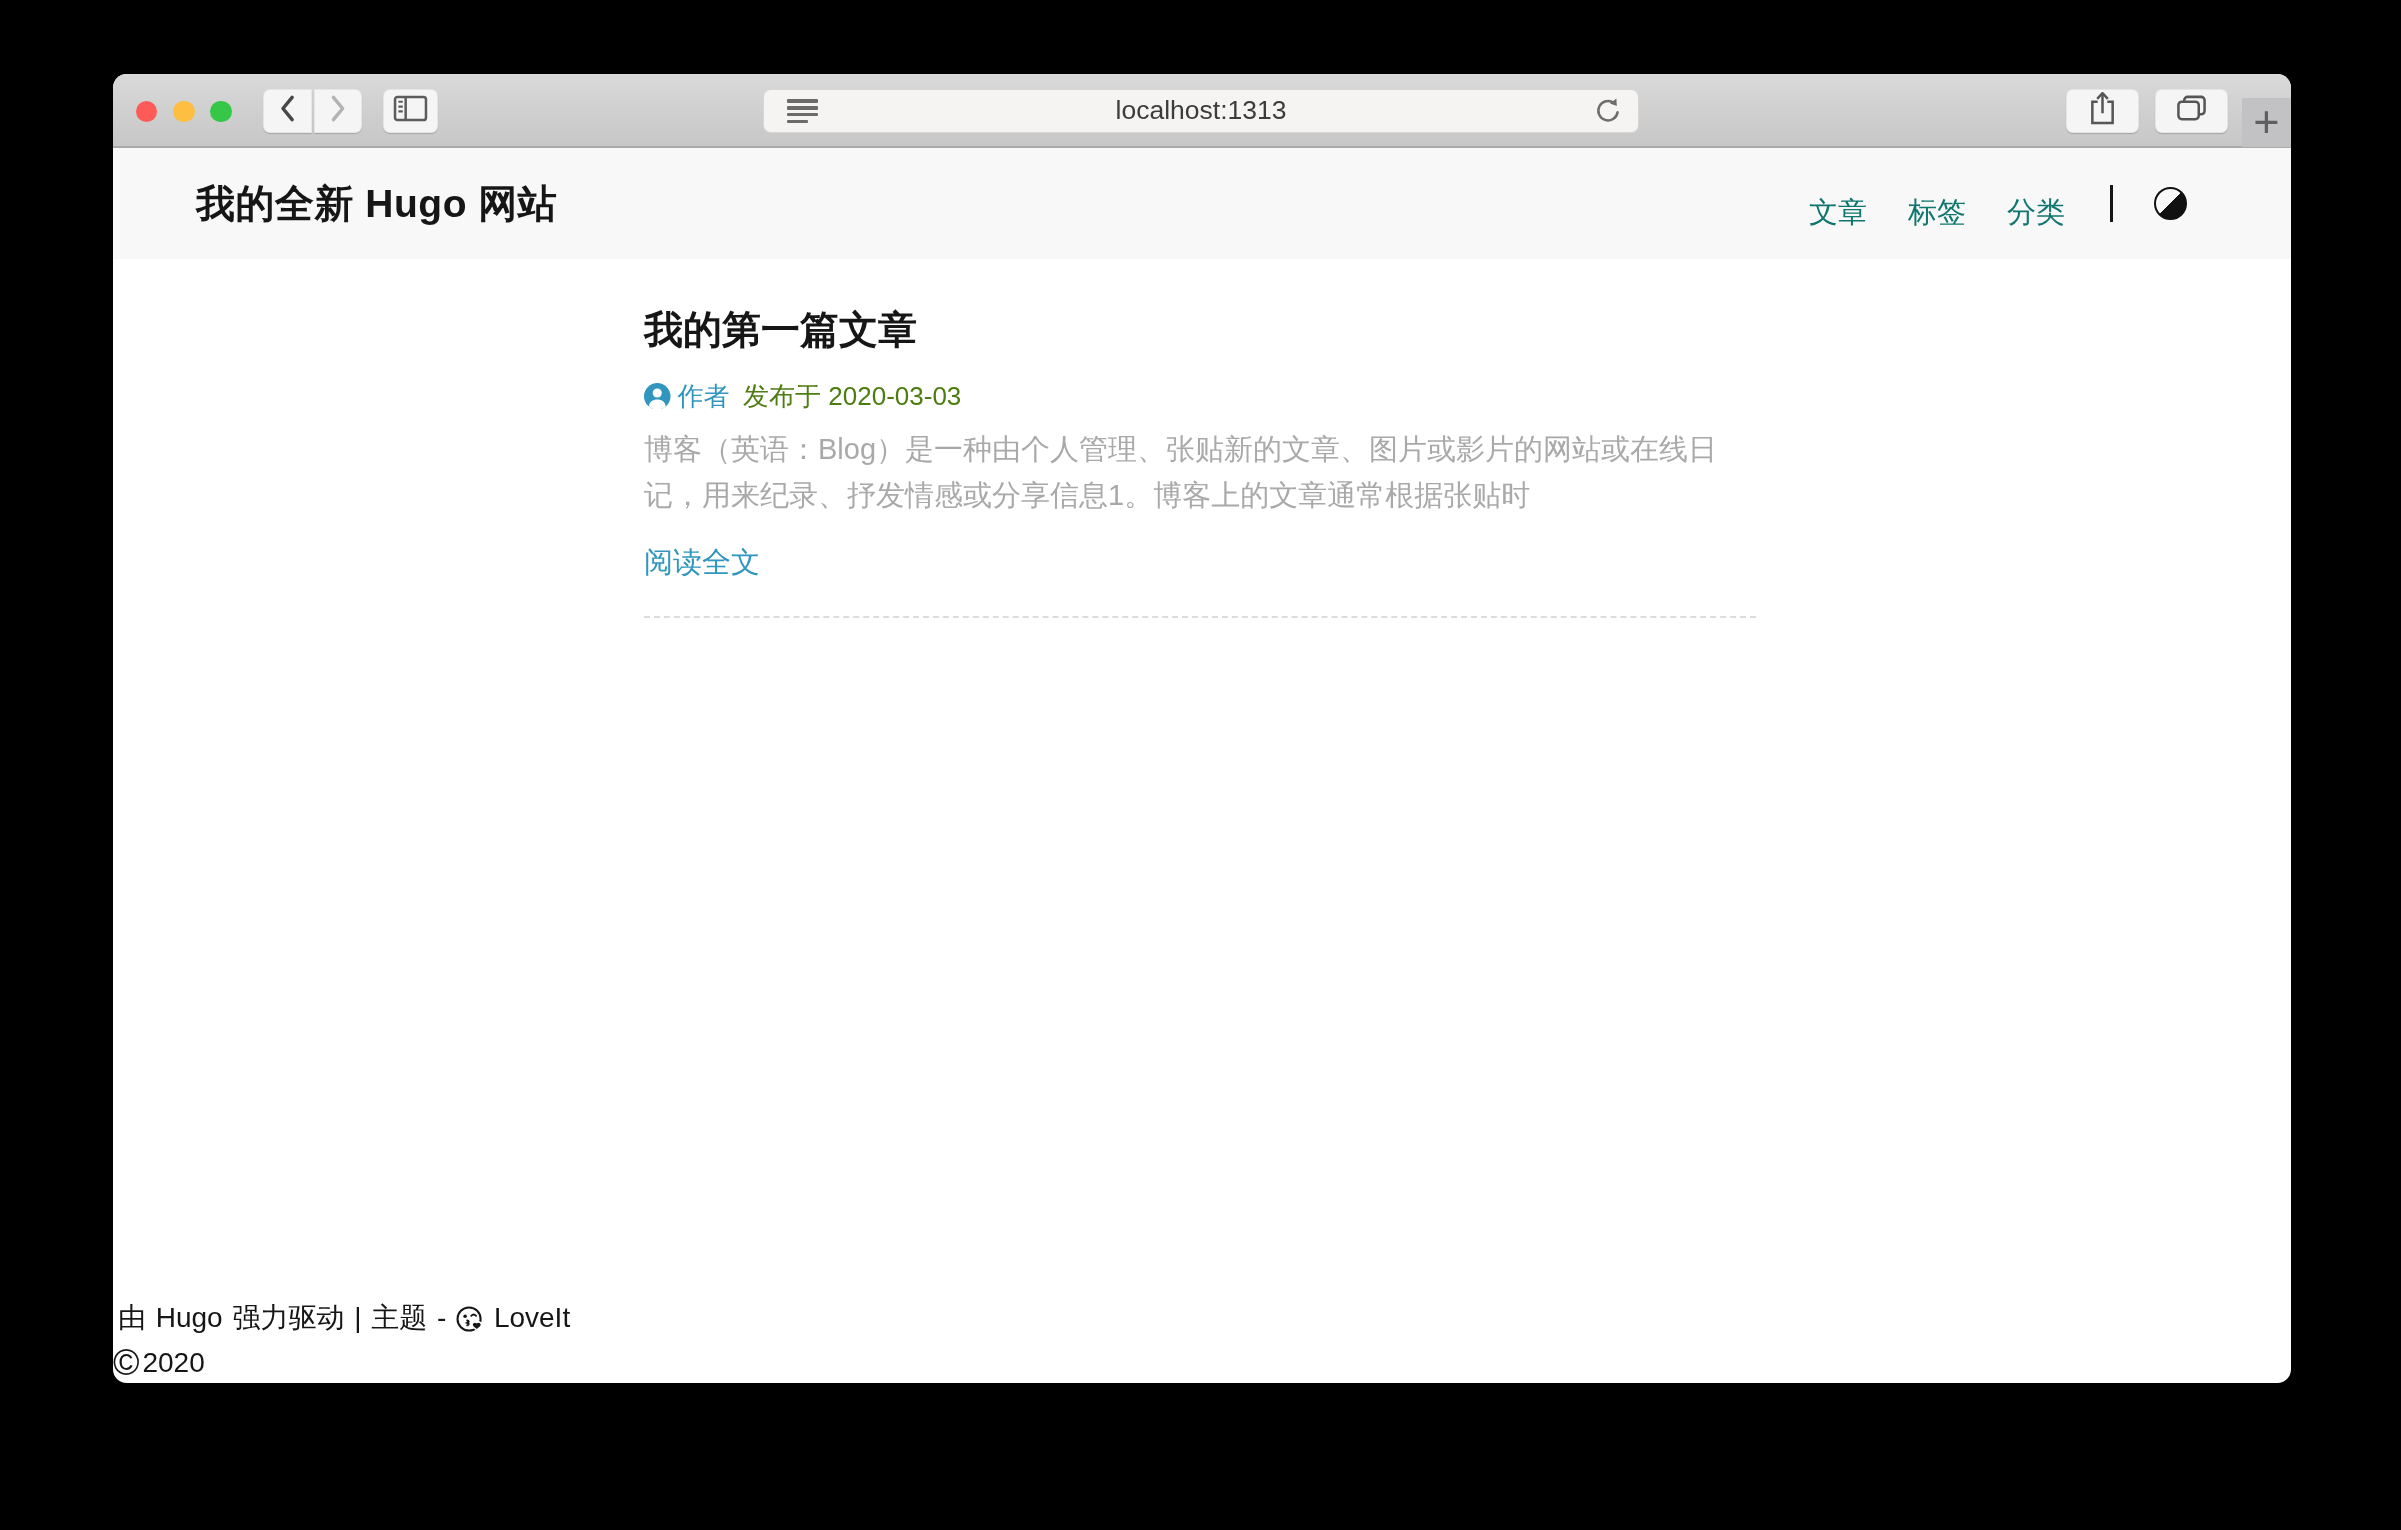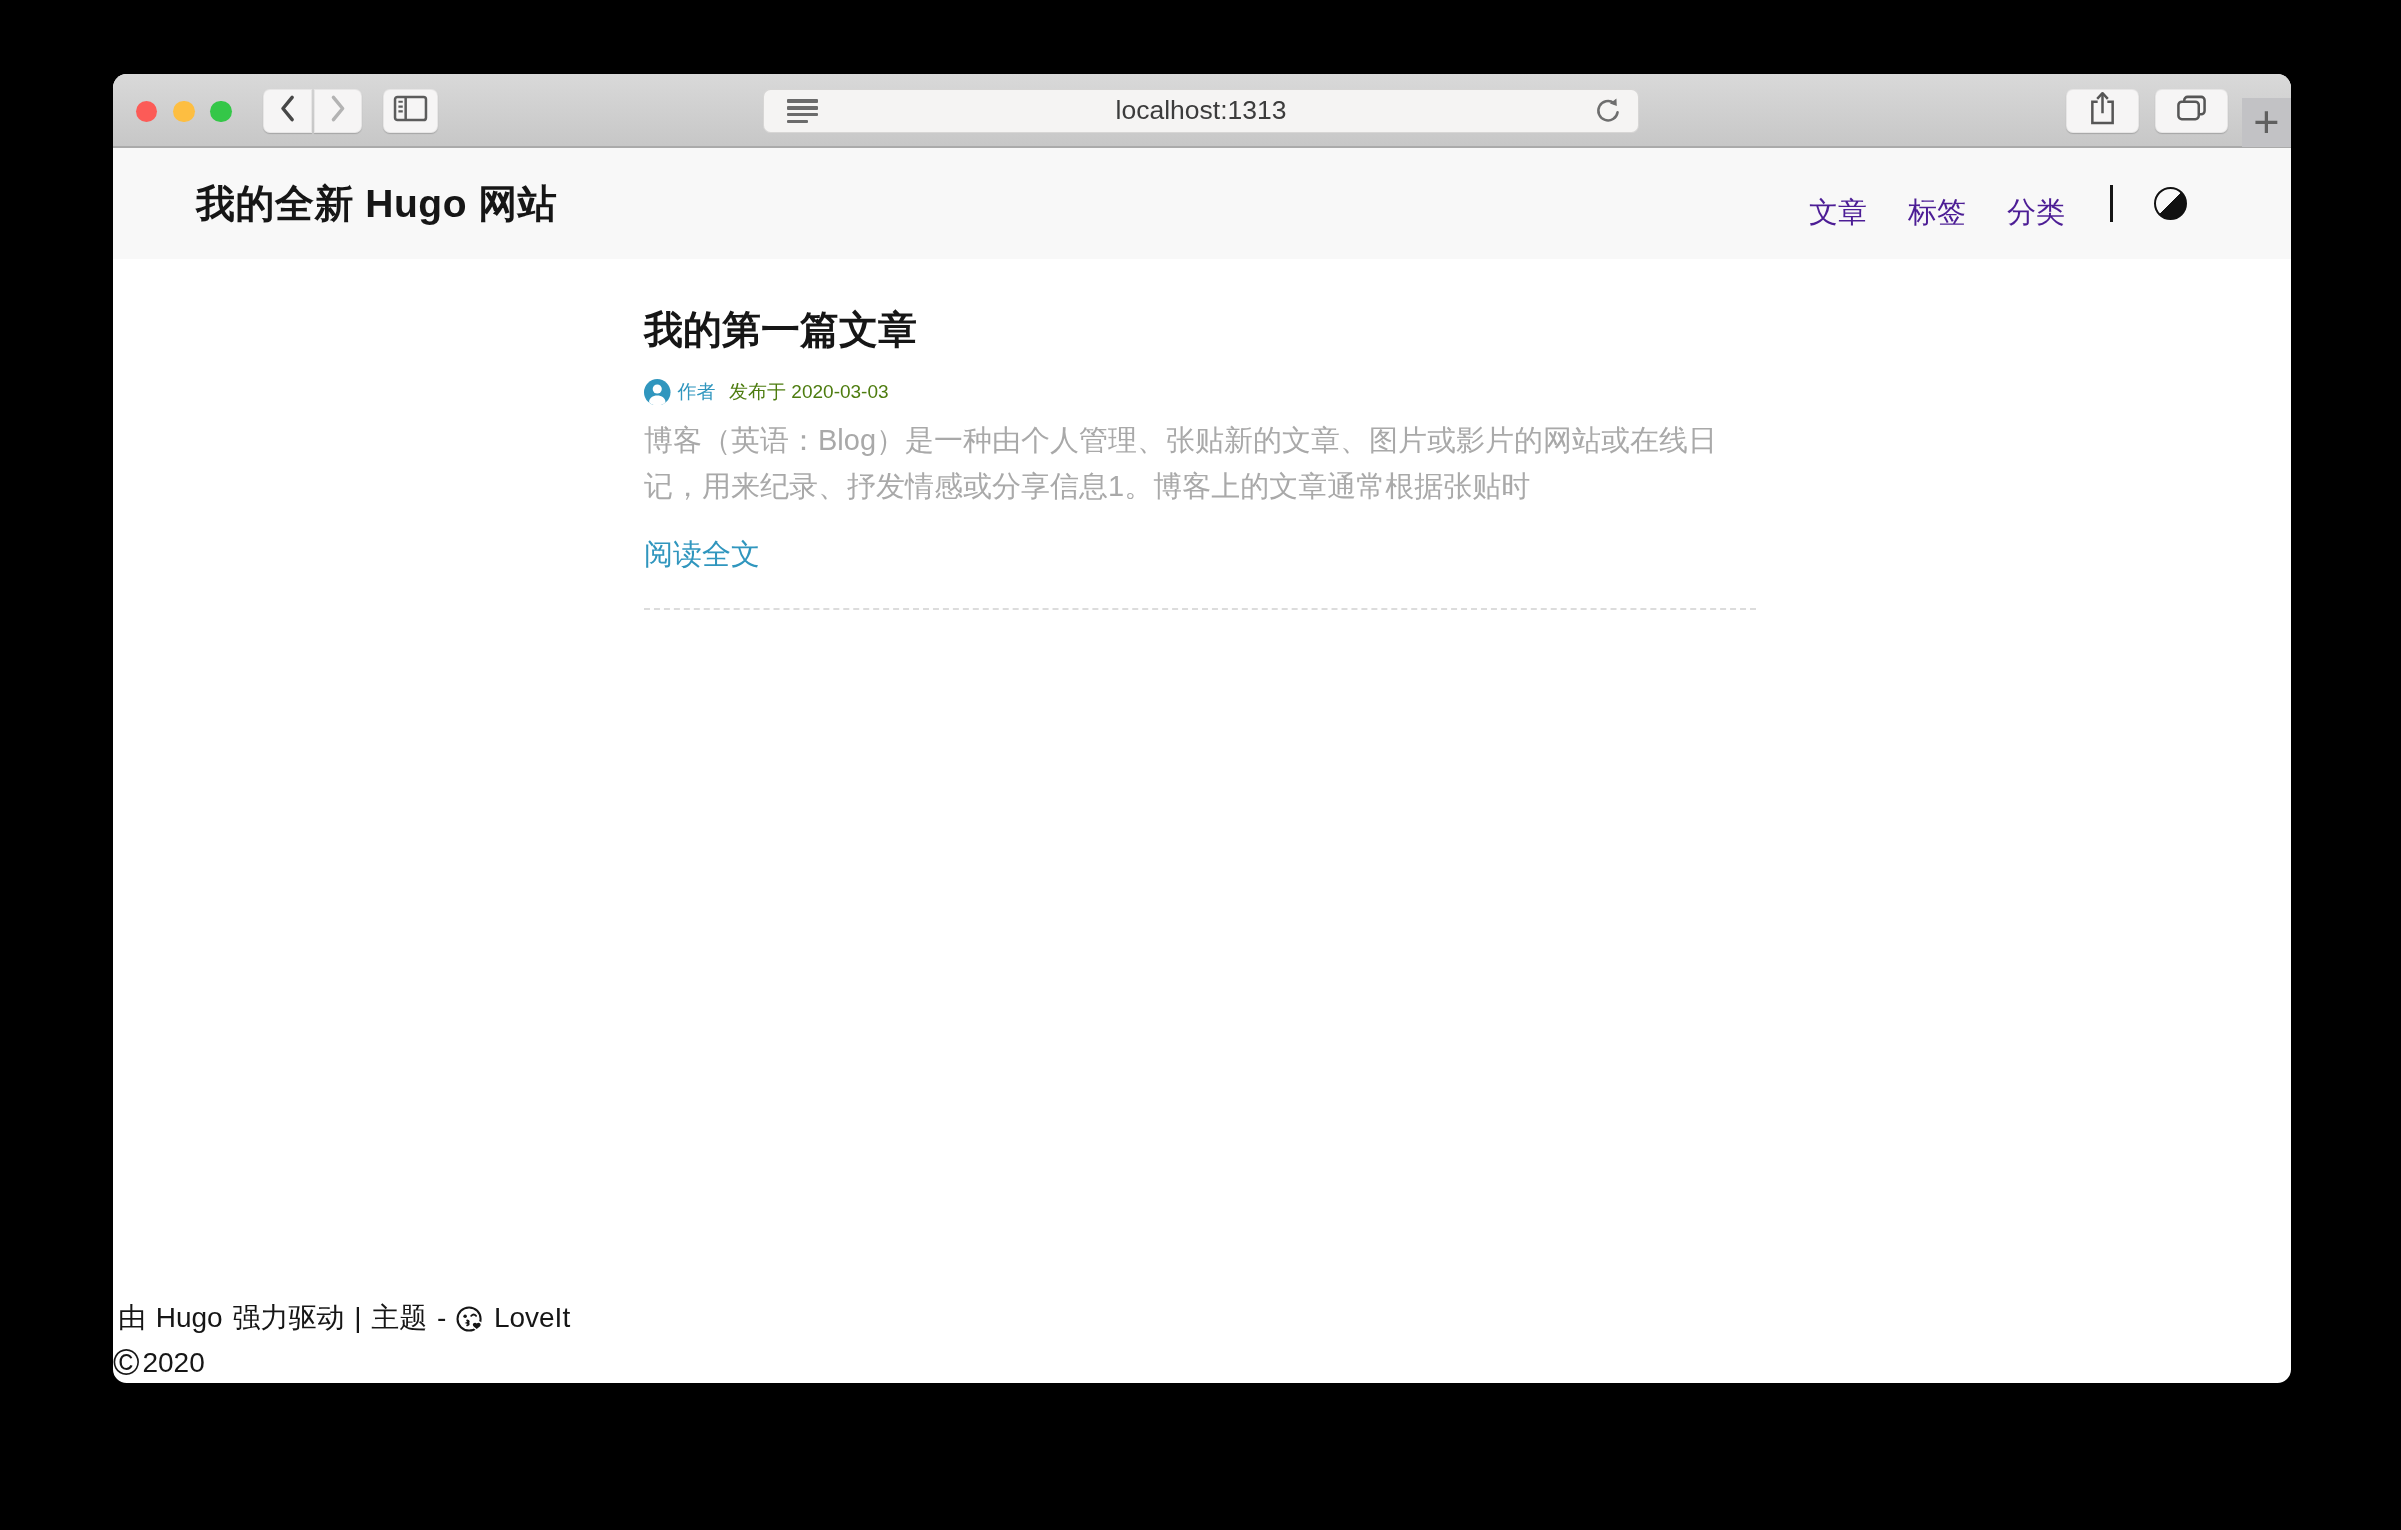--- a/index.html
+++ b/index.html
@@ -36,29 +36,29 @@
   .btn-tabs{left:2042px;width:73px;}
   .newtab{position:absolute;left:2129px;top:23.5px;width:49px;height:49px;background:#c2c2c5;
           display:flex;align-items:center;justify-content:center;
           font-size:45px;color:#5f5f5f;font-weight:300;line-height:0;}
 
   
   .siteheader{position:absolute;left:0;top:74px;width:100%;height:111px;background:#f8f8f8;}
   .sitetitle{position:absolute;left:83px;top:0;height:111px;display:flex;align-items:center;
              font-size:39px;font-weight:bold;color:#161616;letter-spacing:0.5px;}
   .nav{position:absolute;right:104px;top:0;height:111px;display:flex;align-items:center;gap:41px;}
-  .nav a{font-size:29px;color:#4c1d95;text-decoration:none;margin-top:18px;}
+  .nav a{font-size:29px;color:#0f766e;text-decoration:none;margin-top:18px;}
   .nav-divider{width:0;height:37px;border-left:3.9px solid #161616;margin-left:3.9px;}
   .theme-toggle{width:33px;height:33px;border-radius:50%;border:2.9px solid #111;
                 background:linear-gradient(135deg,#f8f8f8 49%,#111 49%);}
 
   
   .article{position:absolute;left:531px;top:232px;width:1112px;}
   .post-title{font-size:39px;font-weight:bold;color:#161616;line-height:47px;margin:0;}
-  .meta{margin-top:25.5px;display:flex;align-items:center;font-size:19px;}
+  .meta{margin-top:25.5px;display:flex;align-items:center;font-size:26px;}
   .meta .author{color:#3096be;margin-left:6.9px;}
   .meta .pub{color:#4d7c0f;margin-left:13.7px;}
   .summary{margin-top:12px;font-size:29px;line-height:46px;color:#a9a9a9;}
   .readmore{display:inline-block;margin-top:25.5px;font-size:29px;color:#3096be;}
   .post-divider{margin-top:33px;border:0;border-top:2px dashed #dcdcdc;height:0;}
 
   
   .footer{position:absolute;left:0;width:100%;color:#161616;}
   .f1{top:1225px;font-size:28px;}
   .f1 .seg{margin:0 4.9px;}

